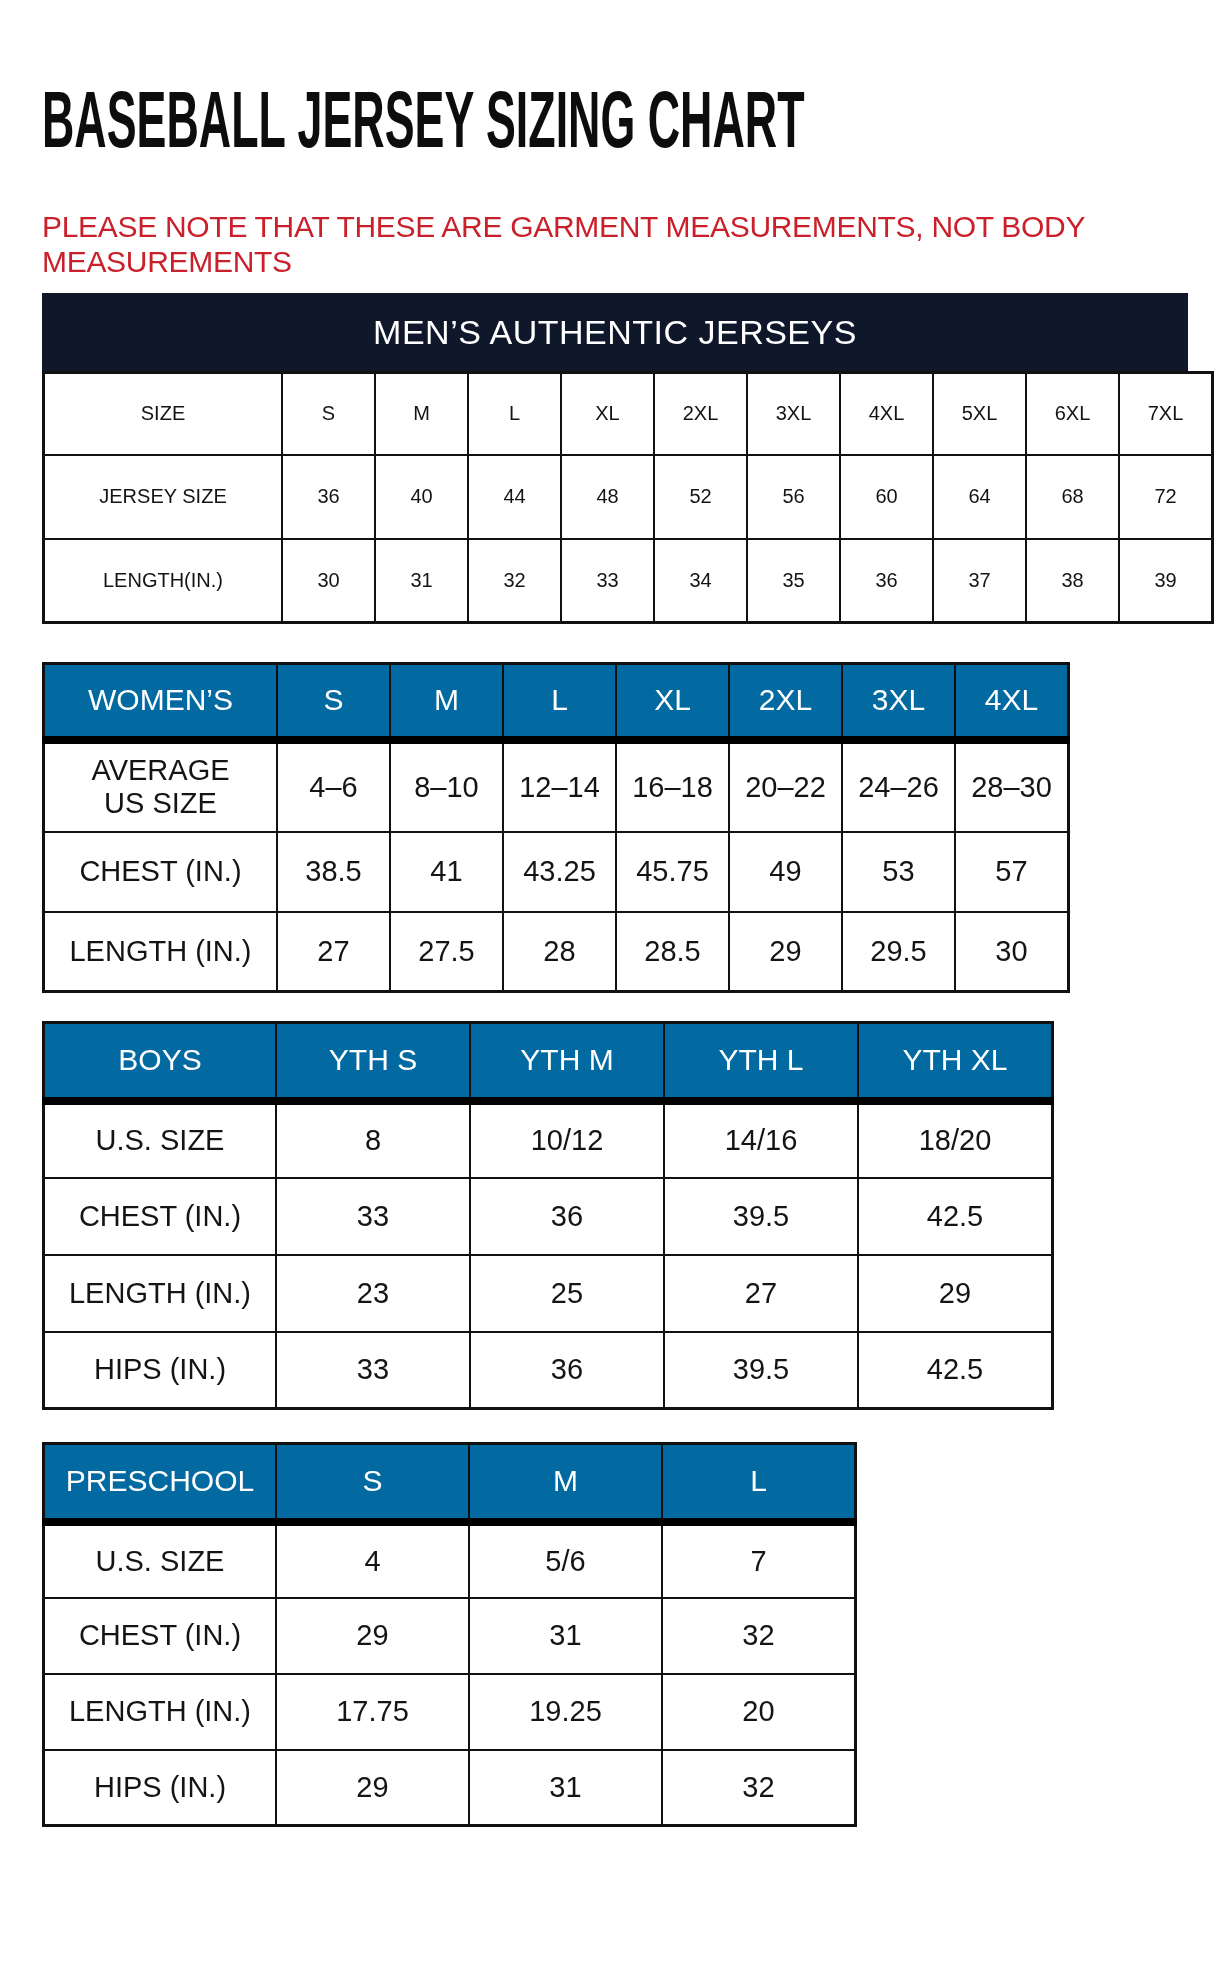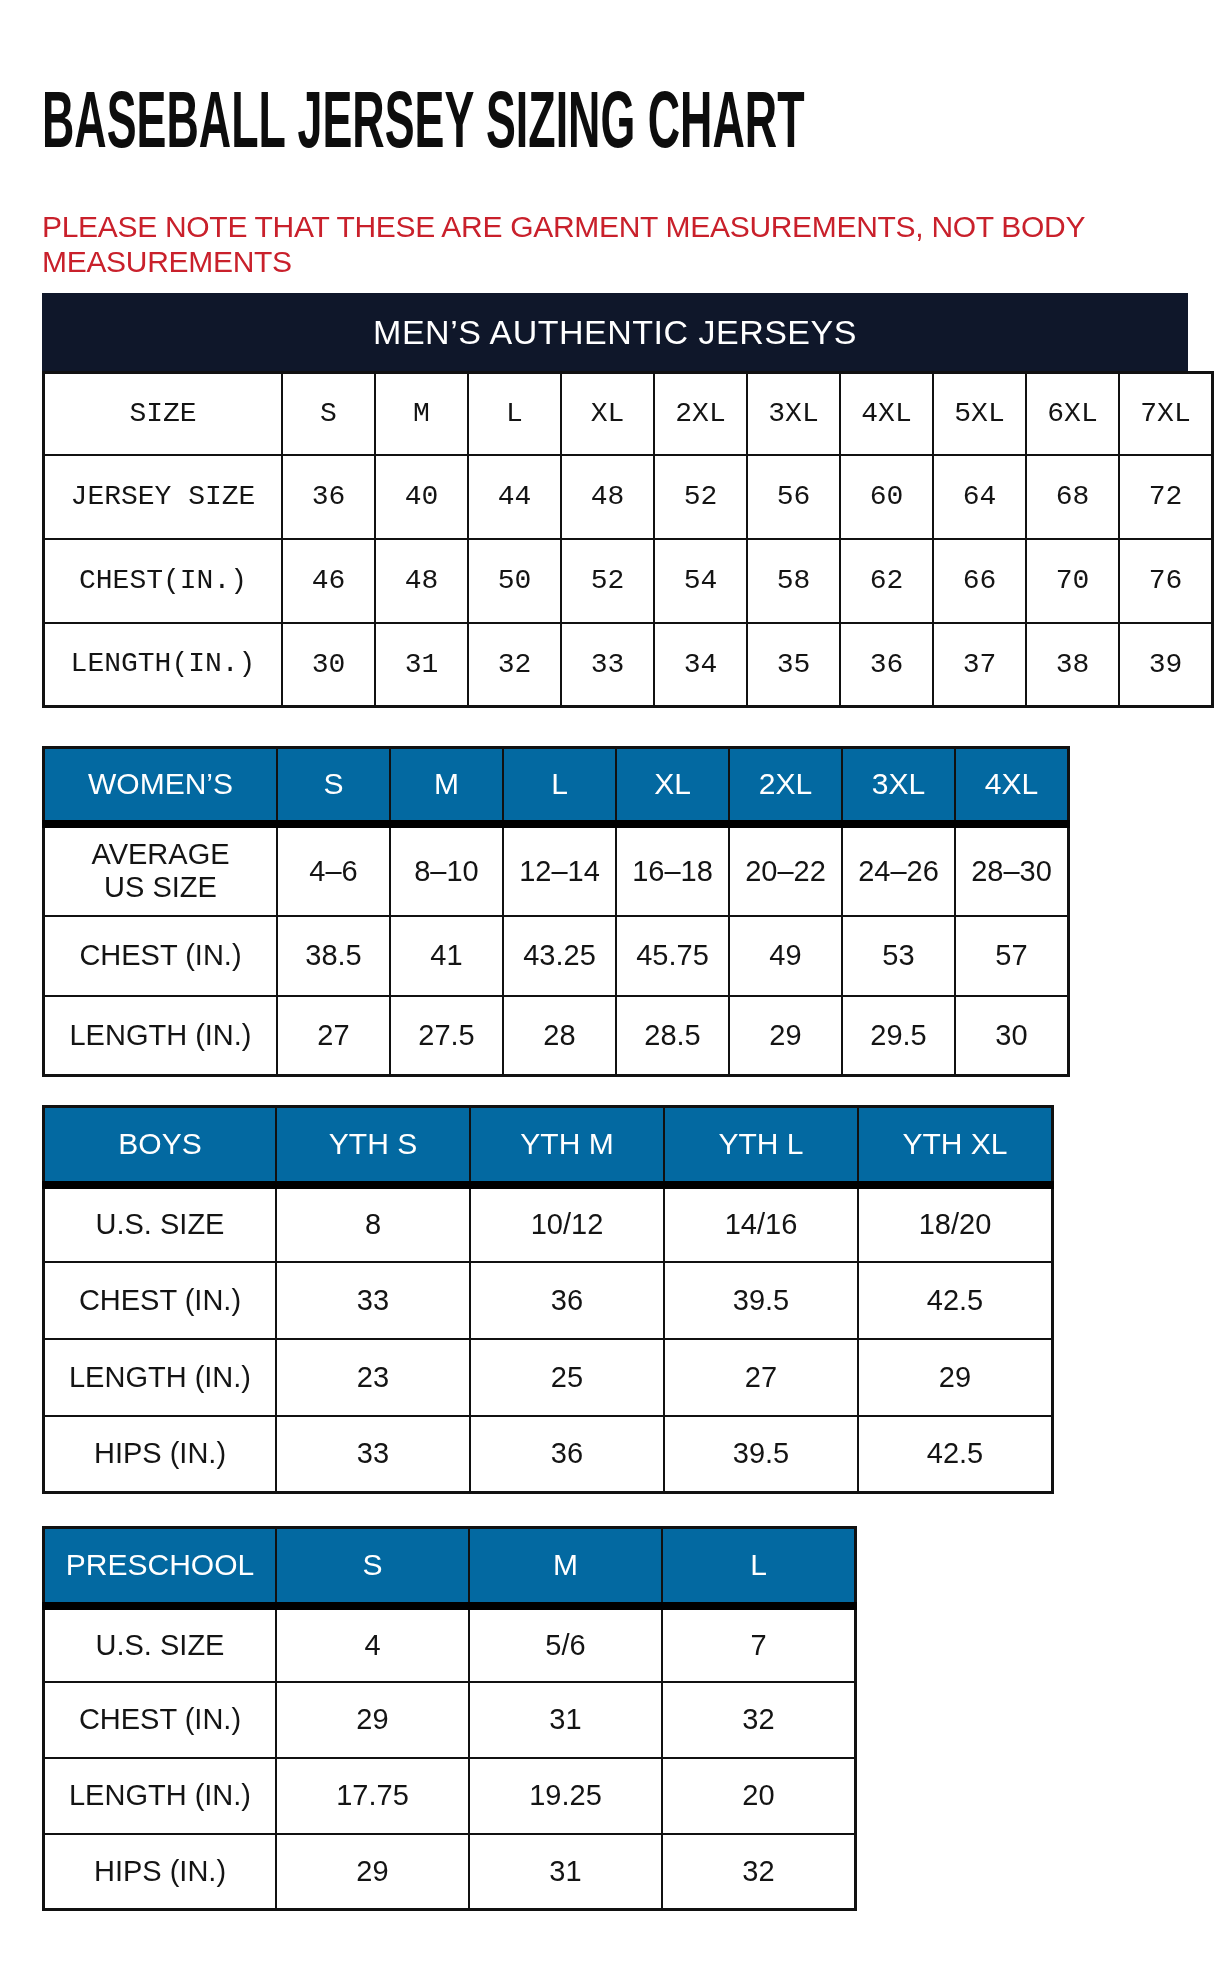--- a/index.html
+++ b/index.html
@@ -39,21 +39,21 @@
   }
   td{font-size:29px;}
   .lbl{white-space:pre-line;line-height:1.15;}
   
   .mens{margin-top:14px;}
   .mens table{width:1146px;}
   .mens .lbl{width:236px;}
   .mens .val{width:91px;}
   .mens tbody tr{height:84px;}
   .mens tbody tr:first-child{height:82px;}
-  .mens td{font-size:28px;font-family:Liberation Mono, monospace;}
+  .mens td{font-size:20px;}
   
   .womens{margin-top:38px;}
   .womens table{width:1008px;}
   .womens .lbl{width:231px;}
   .womens .val{width:111px;}
   .womens thead tr{height:76px;}
   .womens tbody tr{height:80px;}
   .womens tbody tr:first-child{height:92px;}
   
   .boys{margin-top:28px;border-radius:18px;}
@@ -104,33 +104,20 @@
           <td class="val">44</td>
           <td class="val">48</td>
           <td class="val">52</td>
           <td class="val">56</td>
           <td class="val">60</td>
           <td class="val">64</td>
           <td class="val">68</td>
           <td class="val">72</td>
         </tr>
         <tr>
-          <td class="lbl">CHEST(IN.)</td>
-          <td class="val">46</td>
-          <td class="val">48</td>
-          <td class="val">50</td>
-          <td class="val">52</td>
-          <td class="val">54</td>
-          <td class="val">58</td>
-          <td class="val">62</td>
-          <td class="val">66</td>
-          <td class="val">70</td>
-          <td class="val">76</td>
-        </tr>
-        <tr>
           <td class="lbl">LENGTH(IN.)</td>
           <td class="val">30</td>
           <td class="val">31</td>
           <td class="val">32</td>
           <td class="val">33</td>
           <td class="val">34</td>
           <td class="val">35</td>
           <td class="val">36</td>
           <td class="val">37</td>
           <td class="val">38</td>

